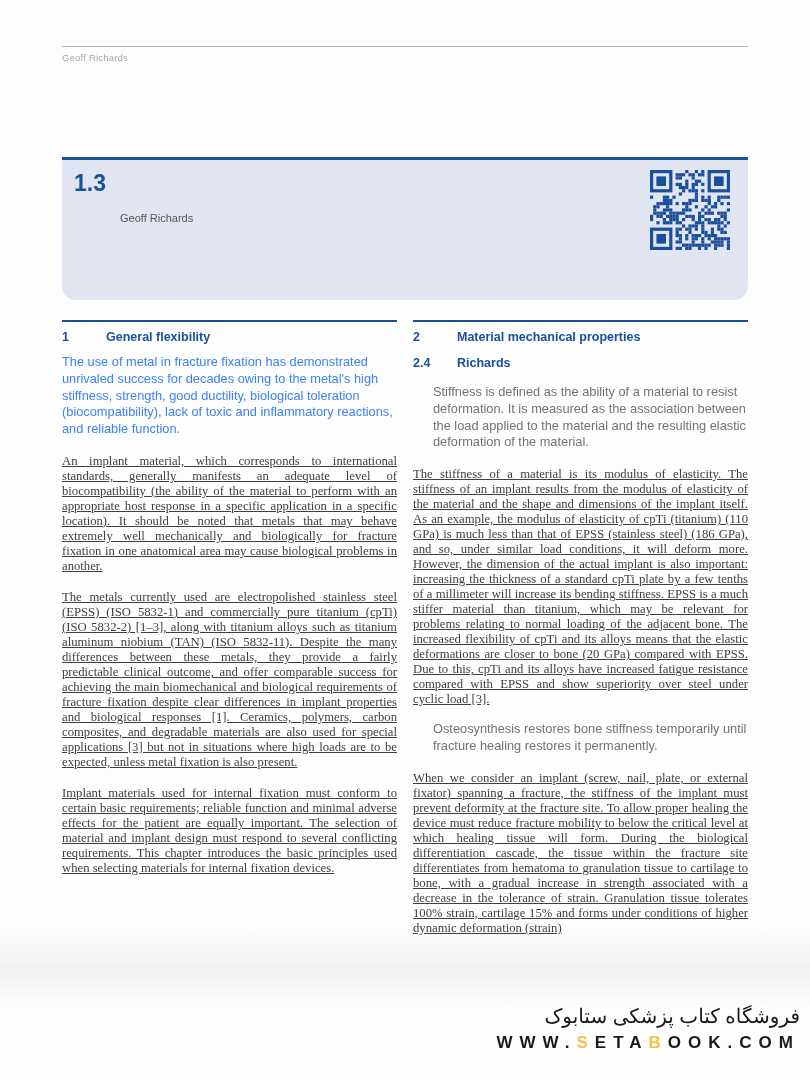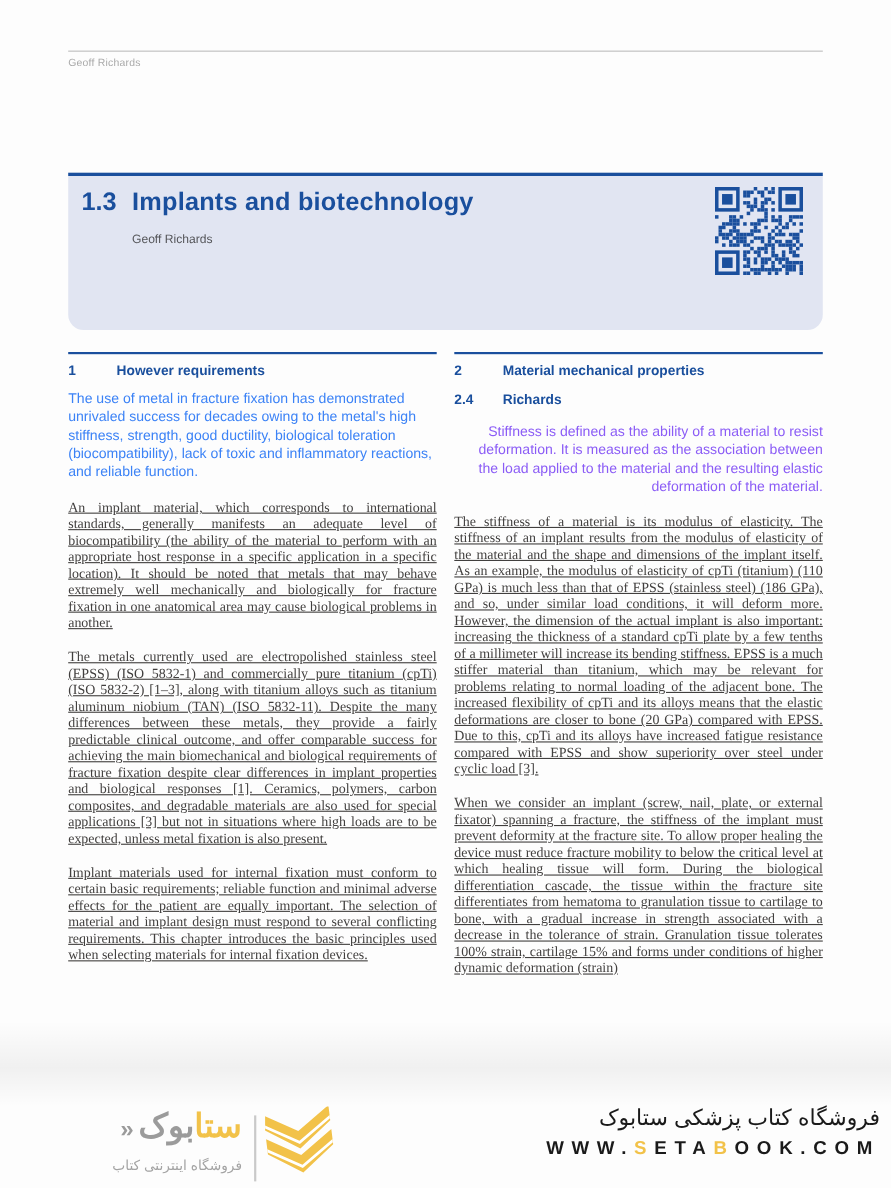--- a/index.html
+++ b/index.html
@@ -43,23 +43,22 @@
   .col-left  { left:62px; }
   .col-right { left:413px; }
   .col-rule { width:100%; height:2px; background:#1a4f9d; margin-bottom:8px; }
   .sec-head { display:flex; font-size:12.5px; font-weight:bold; color:#1a4f9d; margin-bottom:6px; }
   .sec-head .num { width:44px; flex:none; }
   .subsec { margin-top:12px; }
   .intro {
     font-size:12.8px; line-height:16.8px; color:#3b82f6; margin-top:10px;
   }
   .quote {
-    font-size:12.8px; line-height:16.8px; color:#8b5cf6;
+    font-size:12.8px; line-height:16.8px; color:#737373;
     margin:14px 0 0 20px;
-    text-align:right;
   }
   .body-p {
     font-family:"Liberation Serif", serif;
     font-size:12.7px; line-height:15px; color:#413f3e;
     text-align:justify; hyphens:auto; -webkit-hyphens:auto;
     margin-top:16px;
     text-decoration:underline;
   }
 
   
@@ -85,21 +84,20 @@
 <body>
 
 <div class="page">
 
   <div class="rh-rule"></div>
   <div class="rh-text">Geoff Richards</div>
 
   <div class="banner-rule"></div>
   <div class="banner">
     <div class="chap-num">1.3</div>
-    <div class="chap-title">Implants and biotechnology</div>
     <div class="chap-author">Geoff Richards</div>
     <div class="qr"><svg width="80" height="80">
           <rect x="35.2" y="0" width="3.2" height="3.2" fill="#1a4f9d"></rect>
           <rect x="44.800000000000004" y="0" width="3.2" height="3.2" fill="#1a4f9d"></rect>
           <rect x="51.2" y="0" width="3.2" height="3.2" fill="#1a4f9d"></rect>
           <rect x="25.6" y="3.2" width="3.2" height="3.2" fill="#1a4f9d"></rect>
           <rect x="28.8" y="3.2" width="3.2" height="3.2" fill="#1a4f9d"></rect>
           <rect x="32" y="3.2" width="3.2" height="3.2" fill="#1a4f9d"></rect>
           <rect x="38.400000000000006" y="3.2" width="3.2" height="3.2" fill="#1a4f9d"></rect>
           <rect x="41.6" y="3.2" width="3.2" height="3.2" fill="#1a4f9d"></rect>
@@ -323,61 +321,44 @@
           <rect x="6.4" y="64" width="9.600000000000001" height="9.600000000000001" fill="#1a4f9d"></rect>
         </svg></div>
   </div>
 
   <div class="scan-band"></div>
 
   <div class="col col-left">
     <div class="col-rule"></div>
     <div class="sec-head">
       <span class="num">1</span>
-      <span>However requirements</span>
+      <span>General flexibility</span>
     </div>
     <p class="intro">The use of metal in fracture fixation has demonstrated unrivaled success for decades owing to the metal's high stiffness, strength, good ductility, biological toleration (biocompatibility), lack of toxic and inflammatory reactions, and reliable function.</p>
     <p class="body-p" lang="en">An implant material, which corresponds to international standards, generally manifests an adequate level of biocompatibility (the ability of the material to perform with an appropriate host response in a specific application in a specific location). It should be noted that metals that may behave extremely well mechanically and biologically for fracture fixation in one anatomical area may cause biological problems in another.</p>
     <p class="body-p" lang="en">The metals currently used are electropolished stainless steel (EPSS) (ISO 5832-1) and commercially pure titanium (cpTi) (ISO 5832-2) [1–3], along with titanium alloys such as titanium aluminum niobium (TAN) (ISO 5832-11). Despite the many differences between these metals, they provide a fairly predictable clinical outcome, and offer comparable success for achieving the main biomechanical and biological requirements of fracture fixation despite clear differences in implant properties and biological responses [1]. Ceramics, polymers, carbon composites, and degradable materials are also used for special applications [3] but not in situations where high loads are to be expected, unless metal fixation is also present.</p>
     <p class="body-p" lang="en">Implant materials used for internal fixation must conform to certain basic requirements; reliable function and minimal adverse effects for the patient are equally important. The selection of material and implant design must respond to several conflicting requirements. This chapter introduces the basic principles used when selecting materials for internal fixation devices.</p>
   </div>
 
   <div class="col col-right">
     <div class="col-rule"></div>
     <div class="sec-head">
       <span class="num">2</span>
       <span>Material mechanical properties</span>
     </div>
     <div class="sec-head subsec">
       <span class="num">2.4</span>
       <span>Richards</span>
     </div>
     <p class="quote">Stiffness is defined as the ability of a material to resist deformation. It is measured as the association between the load applied to the material and the resulting elastic deformation of the material.</p>
     <p class="body-p" lang="en">The stiffness of a material is its modulus of elasticity. The stiffness of an implant results from the modulus of elasticity of the material and the shape and dimensions of the implant itself. As an example, the modulus of elasticity of cpTi (titanium) (110 GPa) is much less than that of EPSS (stainless steel) (186 GPa), and so, under similar load conditions, it will deform more. However, the dimension of the actual implant is also important: increasing the thickness of a standard cpTi plate by a few tenths of a millimeter will increase its bending stiffness. EPSS is a much stiffer material than titanium, which may be relevant for problems relating to normal loading of the adjacent bone. The increased flexibility of cpTi and its alloys means that the elastic deformations are closer to bone (20 GPa) compared with EPSS. Due to this, cpTi and its alloys have increased fatigue resistance compared with EPSS and show superiority over steel under cyclic load [3].</p>
+    <p class="quote">Osteosynthesis restores bone stiffness temporarily until fracture healing restores it permanently.</p>
     <p class="body-p" lang="en">When we consider an implant (screw, nail, plate, or external fixator) spanning a fracture, the stiffness of the implant must prevent deformity at the fracture site. To allow proper healing the device must reduce fracture mobility to below the critical level at which healing tissue will form. During the biological differentiation cascade, the tissue within the fracture site differentiates from hematoma to granulation tissue to cartilage to bone, with a gradual increase in strength associated with a decrease in the tolerance of strain. Granulation tissue tolerates 100% strain, cartilage 15% and forms under conditions of higher dynamic deformation (strain)</p>
   </div>
 
   <div class="footer">
-    <div class="logo">
-      <div class="logo-wordline">
-        <span class="logo-word"><span class="w1">ستا</span><span class="w2">بوک</span></span>
-        <span class="logo-arrows">«</span>
-      </div>
-      <div class="logo-tagline">فروشگاه اینترنتی کتاب</div>
-      <div class="logo-divider"></div>
-      <div class="logo-emblem">
-        <svg width="64" height="74" viewBox="0 0 64 74">
-          <g transform="rotate(-7 32 37)">
-            <polygon points="2,4 32,22 62,2 62,16 32,38 2,18" fill="#f2c249"></polygon>
-            <polygon points="2,26 32,44 62,24 62,38 32,60 2,40" fill="#f2c249"></polygon>
-            <polygon points="2,13 32,31 62,11 62,14 32,34 2,16" fill="#ffffff"></polygon>
-            <polygon points="2,35 32,53 62,33 62,36 32,56 2,38" fill="#ffffff"></polygon>
-          </g>
-        </svg>
-      </div>
-    </div>
     <div class="footer-right">
       <div class="store-name">فروشگاه کتاب پزشکی ستابوک</div>
       <div class="website"><span>W</span><span>W</span><span>W</span><span>.</span><span style="color: rgb(242, 194, 73);">S</span><span>E</span><span>T</span><span>A</span><span style="color: rgb(242, 194, 73);">B</span><span>O</span><span>O</span><span>K</span><span>.</span><span>C</span><span>O</span><span>M</span></div>
     </div>
   </div>
 
 </div>
 
 </body></html>

